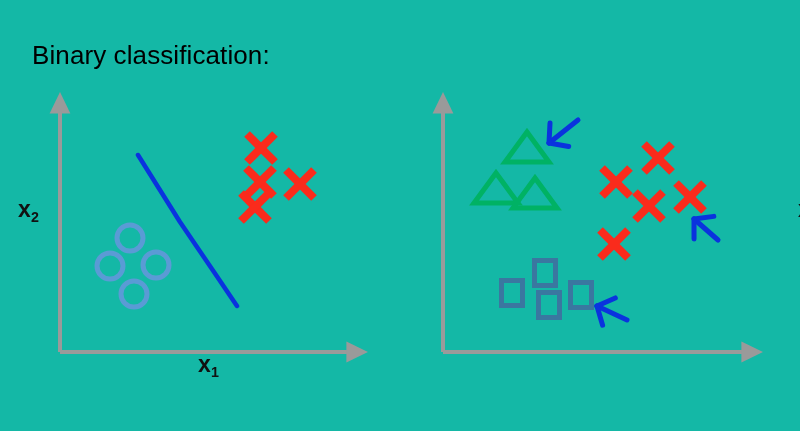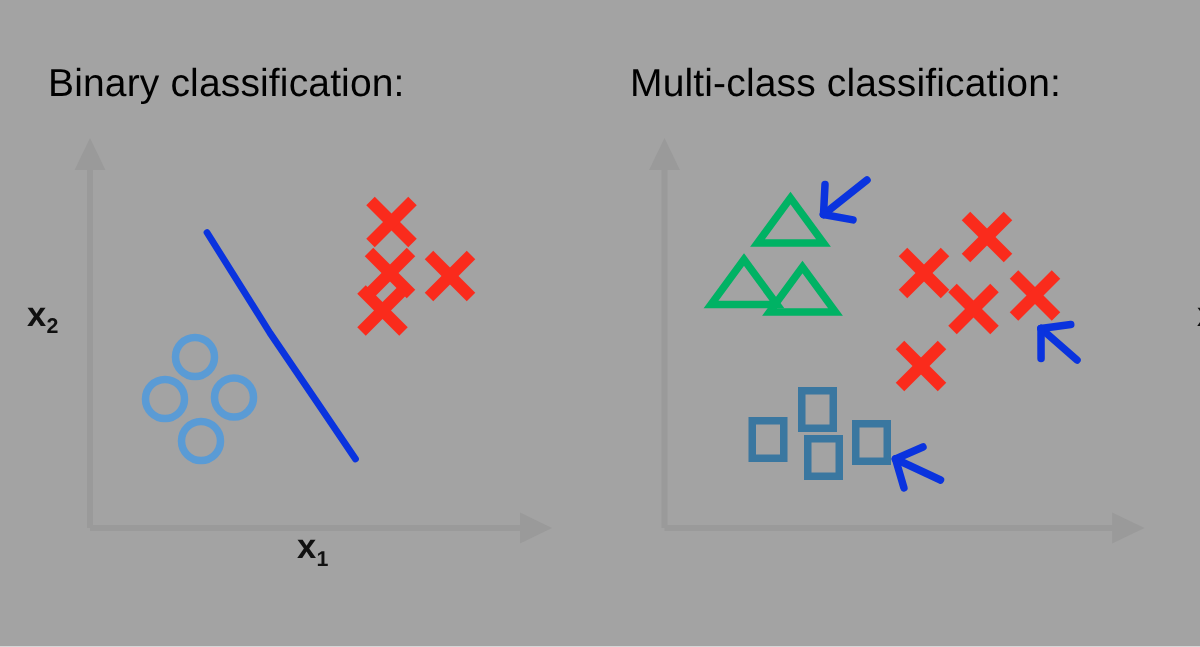--- a/index.html
+++ b/index.html
@@ -13,21 +13,21 @@
     font-family: "Liberation Sans", sans-serif;
     overflow: hidden;
     position: relative;
   }
   #figure-root {
     position: absolute;
     left: 0;
     top: 0;
     width: 800px;
     height: 431px;
-    background: #a3a3a3;
+    background: #14b8a6;
   }
   .panel {
     position: absolute;
     top: 0;
     width: 400px;
     height: 431px;
   }
   #panel-binary  { left: 0; }
   #panel-multi   { left: 400px; }
 
@@ -79,21 +79,20 @@
 
   <div class="panel" id="panel-binary">
     <div class="panel-title">Binary classification:</div>
 
     <div class="axis-label ylabel-binary"><span>x</span><sub>2</sub></div>
 
     <div class="axis-label xlabel-binary"><span>x</span><sub>1</sub></div>
   </div>
 
   <div class="panel" id="panel-multi">
-    <div class="panel-title">Multi-class classification:</div>
 
     <div class="axis-label ylabel-multi"><span>x</span></div>
 
   </div>
 
   <svg class="plot-svg" id="plot-svg" viewBox="0 0 800 431" xmlns="http://www.w3.org/2000/svg">
     <defs>
       <marker id="axArrow" markerWidth="6" markerHeight="6" refX="2.4" refY="3" orient="auto" markerUnits="strokeWidth">
         <path d="M0,0.4 L5.4,3 L0,5.6 z" fill="#9a9a9a"></path>
       </marker>

